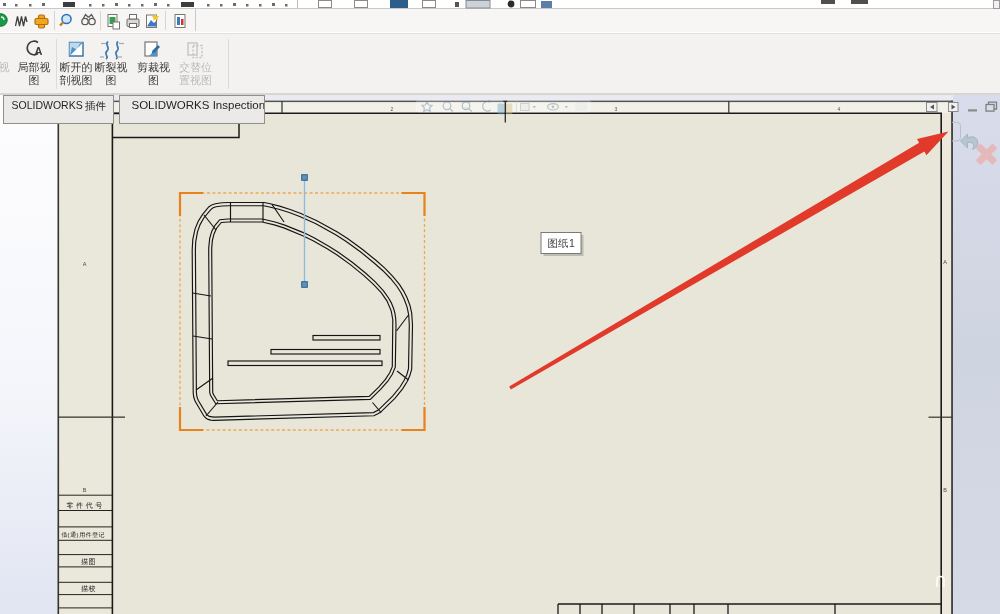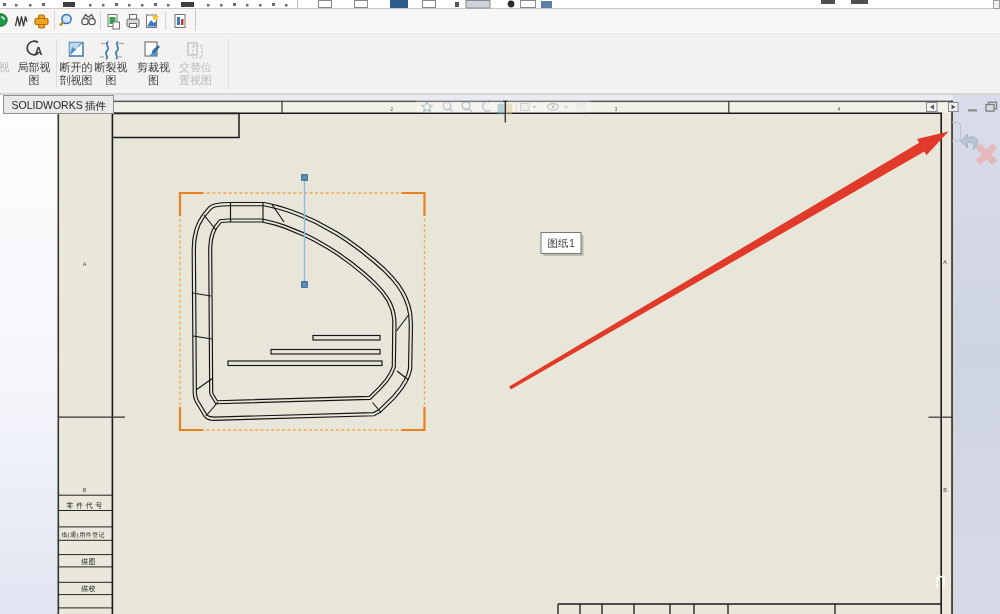--- a/index.html
+++ b/index.html
@@ -6,21 +6,21 @@
     font-family:"Liberation Sans",sans-serif;background:#fff;}
   .abs{position:absolute;}
   #stage{position:relative;width:1000px;height:614px;}
   
   #topstrip{left:0;top:0;width:1000px;height:8px;background:#ffffff;}
   #topline{left:0;top:8px;width:1000px;height:1px;background:#c9c9c9;}
   #toolrow{left:0;top:9px;width:1000px;height:23px;background:#f7f6f5;}
   #ribbon{left:0;top:33px;width:1000px;height:60px;background:#f3f2f1;border-top:1px solid #e2e0de;}
   #ribbonline{left:0;top:93px;width:1000px;height:2px;background:#d8d6d3;}
   .sep{position:absolute;width:1px;background:#dddbd9;}
-  .tab{position:absolute;top:95px;height:19px;background:#ebeae8;border:1px solid #8f8f8c;
+  .tab{position:absolute;top:95px;height:29px;background:#ebeae8;border:1px solid #8f8f8c;
        font-size:10.5px;color:#1f1f1f;text-align:center;line-height:19px;box-sizing:border-box;white-space:nowrap;overflow:hidden;}
 </style>
 </head>
 <body>
 <div id="stage">
 
   <div class="abs" id="topstrip"></div>
   <div class="abs" id="topline"></div>
   <div class="abs" id="toolrow"></div>
   <div class="abs" id="ribbon"></div>
@@ -301,20 +301,21 @@
 
     <g fill="none" stroke="#c6c4c2" stroke-width="1.4">
       <rect x="188" y="10" width="9" height="12"></rect>
       <rect x="193" y="12.5" width="9" height="12" stroke-dasharray="2 1.6"></rect>
     </g>
   </svg>
   <div class="sep" style="left:56px;top:39px;height:50px;"></div>
   <div class="sep" style="left:228px;top:39px;height:50px;"></div>
 
   <div class="tab" style="left:2.5px;width:111.5px;text-align:left;padding-left:8px;">SOLIDWORKS</div>
+  <div class="tab" style="left:118.5px;width:146px;text-align:left;padding-left:12px;font-size:11.5px;">SOLIDWORKS Inspection</div>
   <svg class="abs" style="left:0;top:0;pointer-events:none" width="1000" height="614" viewBox="0 0 1000 614">
   <defs>
   <path id="c0" d="M434 63H363V338H730V63H658V116H434ZM29 -76Q207 34 206 320V803L875 802V563H277V474H941V0Q941 -42 911 -70Q870 -107 756 -106Q768 -56 733 -19Q765 -23 809.0 -23.0Q853 -23 861.5 -16.0Q870 -9 870 23V419H277V320Q277 27 99 -120Q73 -83 29 -76ZM658 283H434V171H658ZM277 618H803V747H277Z"></path>
   <path id="c1" d="M187 -122Q149 -118 112 -122Q115 -53 115 17V308H500V-120H431V-6H184Q184 -64 187 -122ZM602 449Q599 422 602 395Q552 397 502 397H111Q61 397 11 395Q14 422 11 449Q61 446 111 446H184Q140 542 85 632L149 672Q210 572 258 465L216 446H321Q396 536 429 686H133Q83 686 33 684Q36 711 33 738Q83 735 133 735H270L201 815L258 864L347 761L318 735H482Q532 735 582 738Q579 711 582 684Q542 685 502 686Q489 566 406 446H502Q552 446 602 449ZM431 259H184V44H431ZM709 -137Q676 -133 643 -137Q646 -63 646 12V771H937V710Q922 690 914 665L838 441Q896 392 929.0 315.5Q962 239 962.0 151.5Q962 64 852 9L813 -9Q799 30 779 62L842 85Q904 107 904 152Q904 239 868.5 315.0Q833 391 771 435L864 710H706V12Q706 -62 709 -137Z"></path>
   <path id="c2" d="M781 -108Q734 -108 705.5 -79.0Q677 -50 677 -3V241Q645 121 565.5 26.0Q486 -69 372 -121Q353 -78 307 -65Q446 -20 536.5 104.0Q627 228 627 396V541Q627 612 624 684Q662 680 701 684Q697 612 697 541V396Q697 373 696 349Q722 348 751 351Q748 280 748 208V-3Q748 -21 757.5 -33.5Q767 -46 782 -46H893Q906 -46 910.5 -35.0Q915 -24 913.5 -9.0Q912 6 914 21L933 177Q963 155 1001 156L974 -32Q973 -63 969 -81Q968 -108 946 -108ZM532 252Q493 256 455 252Q458 323 458 394V803H872V271H802V750H529V394Q529 323 532 252ZM282 20Q282 -51 286 -122Q247 -118 208 -122Q212 -51 212 20V343Q154 274 88 212Q52 235 11 244Q193 398 311 605H159Q105 605 52 603Q55 632 52 661Q105 658 159 658H423Q362 540 282 432V384L314 411L431 274L372 224L282 330ZM293 737 239 682 122 796 176 851Z"></path>
   <path id="c3" d="M634 -4H848V744H152V-4H592Q466 62 334 117L364 188Q516 125 662 47ZM589 217 531 166 421 291 479 342ZM793 343Q762 315 756 274Q623 296 511 395Q388 288 238 222Q212 256 176 279Q334 335 460 445Q418 491 382 547Q327 469 244 400Q225 432 191 447Q266 506 311.5 575.5Q357 645 397 742Q432 726 470 717Q458 681 442 647H726Q655 533 559 439Q657 363 793 343ZM155 -124Q116 -119 78 -124Q81 -52 81 19V797L919 796V-122H848V-57H152Q153 -90 155 -124ZM428 594Q464 532 506 488Q556 537 596 594Z"></path>
   <path id="c4" d="M306 573 241 536 149 701 214 737ZM388 72Q351 76 314 72Q317 140 317 209V337Q262 222 150 84Q138 98 121 107V29H516V-19H54V649Q54 718 50 787Q87 783 125 787Q121 718 121 649V156Q201 258 287 450H243Q195 450 146 447Q149 473 146 500Q195 497 243 497H317V706Q317 775 314 843Q351 840 388 843Q385 775 385 706V590Q451 657 486 745L555 717Q514 616 438 538L385 590V497L517 500Q514 473 517 447L385 450V402L387 406Q470 346 544 274L492 221Q441 271 385 314V209Q385 140 388 72ZM919 834Q926 794 941 759L719 704Q680 693 641 681V513H873Q931 513 988 516Q985 487 988 458L845 460V7Q845 -64 849 -136Q808 -131 766 -136Q770 -64 770 7V460H641V295Q640 22 492 -115Q466 -85 415 -79Q479 -30 515 39Q566 135 566 295V740H592L838 813Z"></path>
   <path id="c5" d="M693 -124Q652 -120 611 -124Q615 -49 615 27V349H387V253Q387 119 304.0 12.5Q221 -94 95 -133Q83 -87 40 -65Q156 -46 234.5 44.5Q313 135 313 253V349H165Q101 349 37 346Q40 381 37 416Q101 412 165 412H313V718H232Q168 718 104 715Q108 750 104 785Q168 781 232 781H799Q863 781 927 785Q923 750 927 715Q863 718 799 718H689V412H854Q918 412 982 416Q979 381 982 346Q918 349 854 349H689V27Q689 -49 693 -124ZM615 412V718H387V412Z"></path>
   <path id="c6" d="M691 174Q625 281 547 380L608 428Q689 325 757 214ZM865 580H640Q576 418 484 308Q464 330 437 341V-121H366V-50H142Q143 -87 145 -123Q106 -119 68 -123Q71 -52 71 19V610Q126 610 181 610Q220 679 256 816Q292 804 331 800Q315 712 260 610H437V378Q541 504 577 614Q607 711 624 817Q666 806 708 804Q688 715 659 633H936V-17Q936 -67 903 -99Q867 -132 754 -131Q765 -82 730 -45Q762 -49 803.5 -49.5Q845 -50 855 -42Q865 -28 865 15ZM366 306V557H141V306ZM366 253H141V2H366Z"></path>
   <path id="c7" d="M190 -122Q152 -118 114 -122Q118 -53 118 17V306L508 305V-120H439V-10H186Q187 -66 190 -122ZM612 447Q609 420 612 393Q562 395 512 395H111Q61 395 11 393Q14 420 11 447Q61 444 111 444H188Q143 541 87 631L151 671Q213 571 262 464L220 444H327Q403 534 437 685H134Q84 685 34 683Q37 710 34 737Q84 735 134 735H275L205 815L261 864L352 761L323 735H492Q542 735 592 737Q589 710 592 683Q551 685 510 685Q497 565 412 444H512Q562 444 612 447ZM439 256H186V39H439ZM791 -142Q798 -87 770 -56Q798 -60 834.0 -60.5Q870 -61 880.5 -52.0Q891 -43 891 6V669Q891 741 888 812Q923 808 958 812Q955 741 955 669V-17Q955 -105 896 -128Q847 -146 791 -142ZM770 121Q736 125 701 121Q704 192 704 264V523Q704 594 701 666Q736 662 770 666Q767 594 767 523V264Q767 192 770 121Z"></path>

